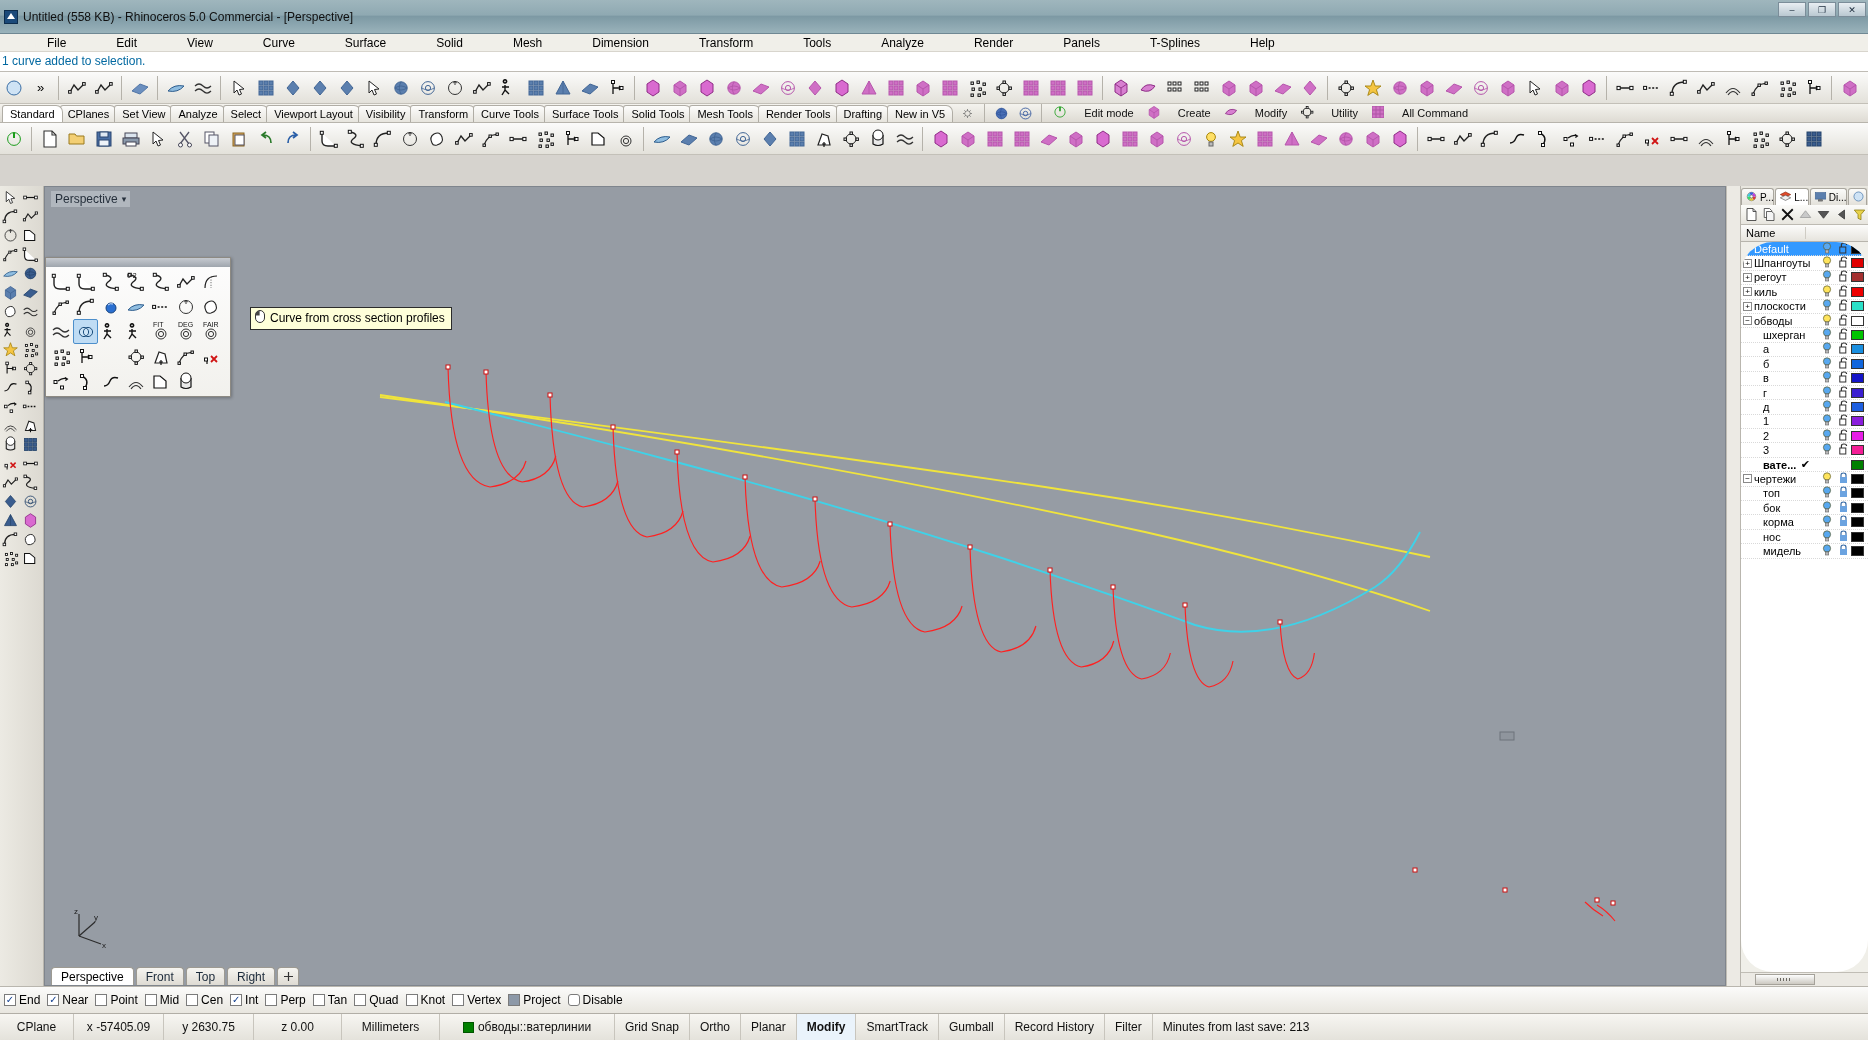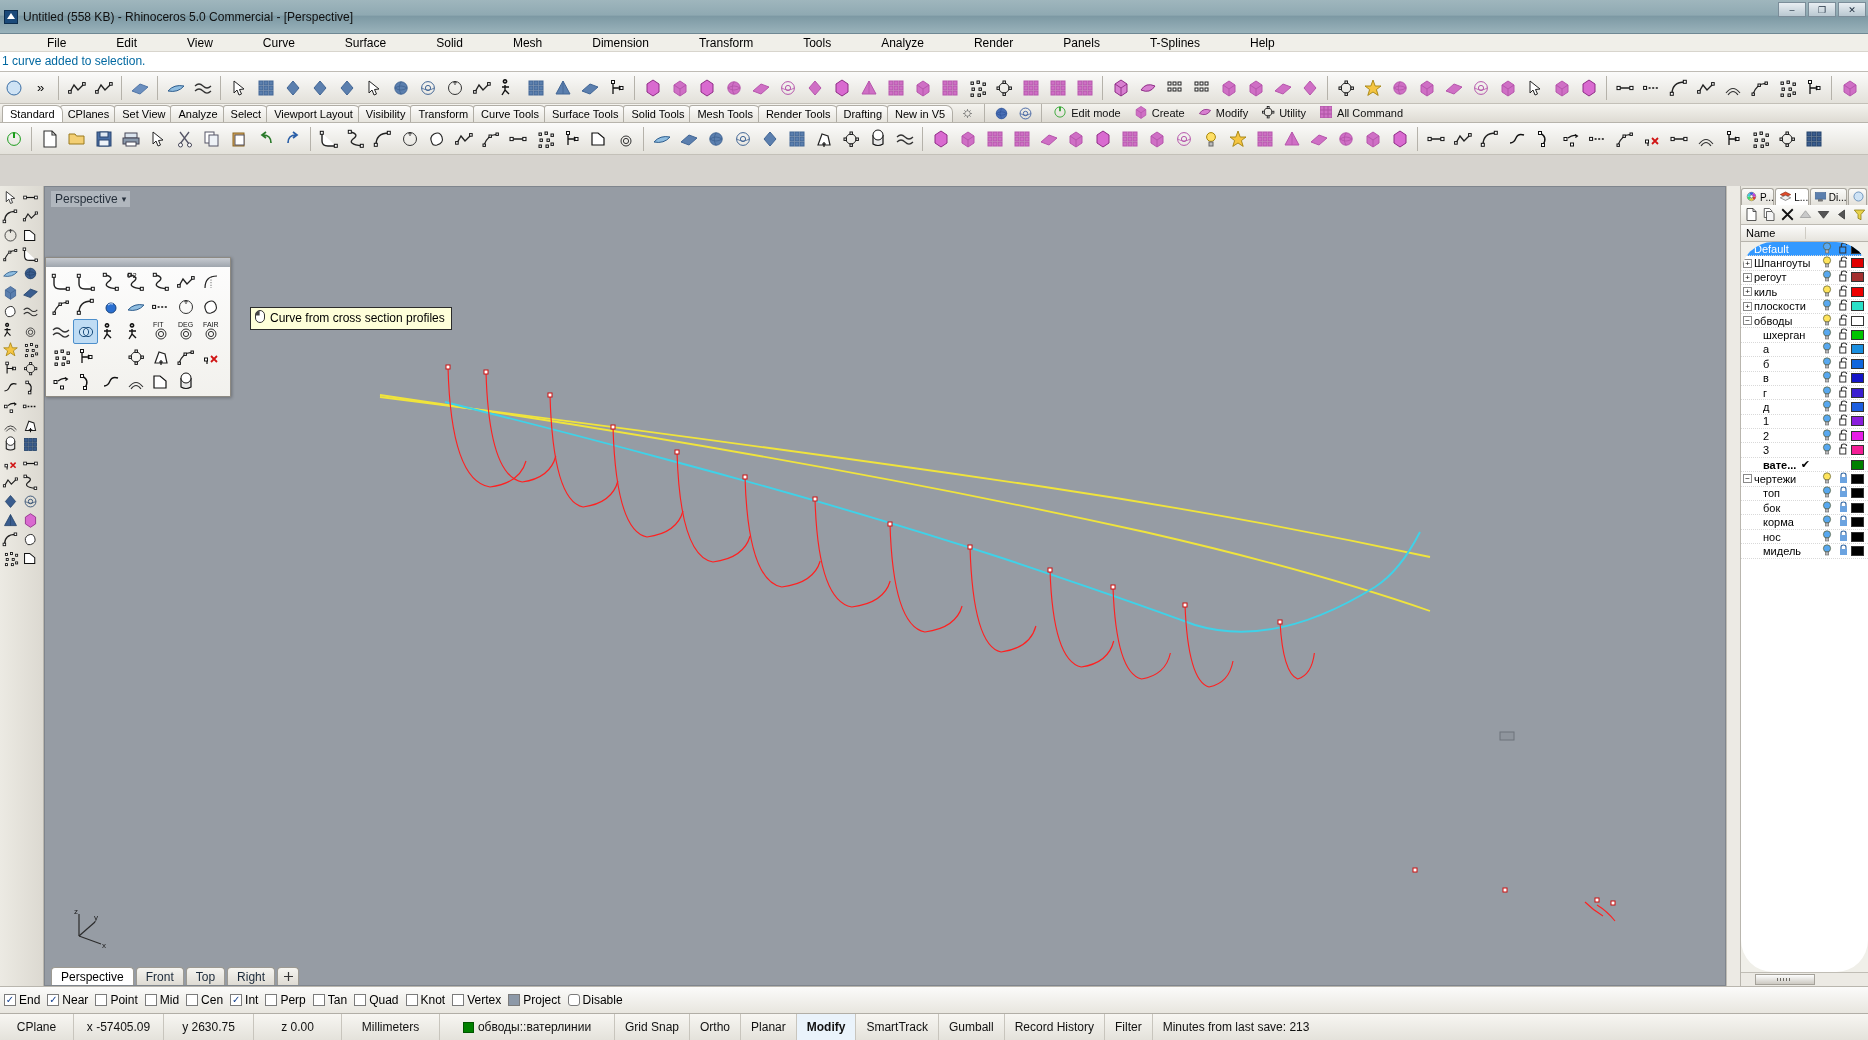--- a/index.html
+++ b/index.html
@@ -101,21 +101,21 @@
   }
   .tab.active {
     background: #ffffff;
     z-index: 5;
     font-weight: normal;
   }
   .tabgear { width: 18px; height: 17px; display:flex; align-items:center; justify-content:center; margin-left: 8px;}
   .tsplines-bar {
     display: flex; align-items: center; height: 19px;
   }
-  .ts-item { display: flex; align-items: center; gap: 3px; padding: 0 6px; font-size: 11px; white-space: nowrap;}
+  .ts-item { display: flex; align-items: center; gap: 16px; padding: 0 6px; font-size: 11px; white-space: nowrap;}
   .ts-item .lbl { color: #111; }
 
   
   .main { display: flex; position: absolute; top: 186px; left: 0; right: 0; bottom: 54px; }
 
   .leftrail {
     width: 44px; background: linear-gradient(to right,#eceae3,#dcd9d1);
     border-right: 1px solid #b9b6ae;
     display: flex; flex-wrap: wrap; align-content: flex-start;
     padding-top: 2px;

